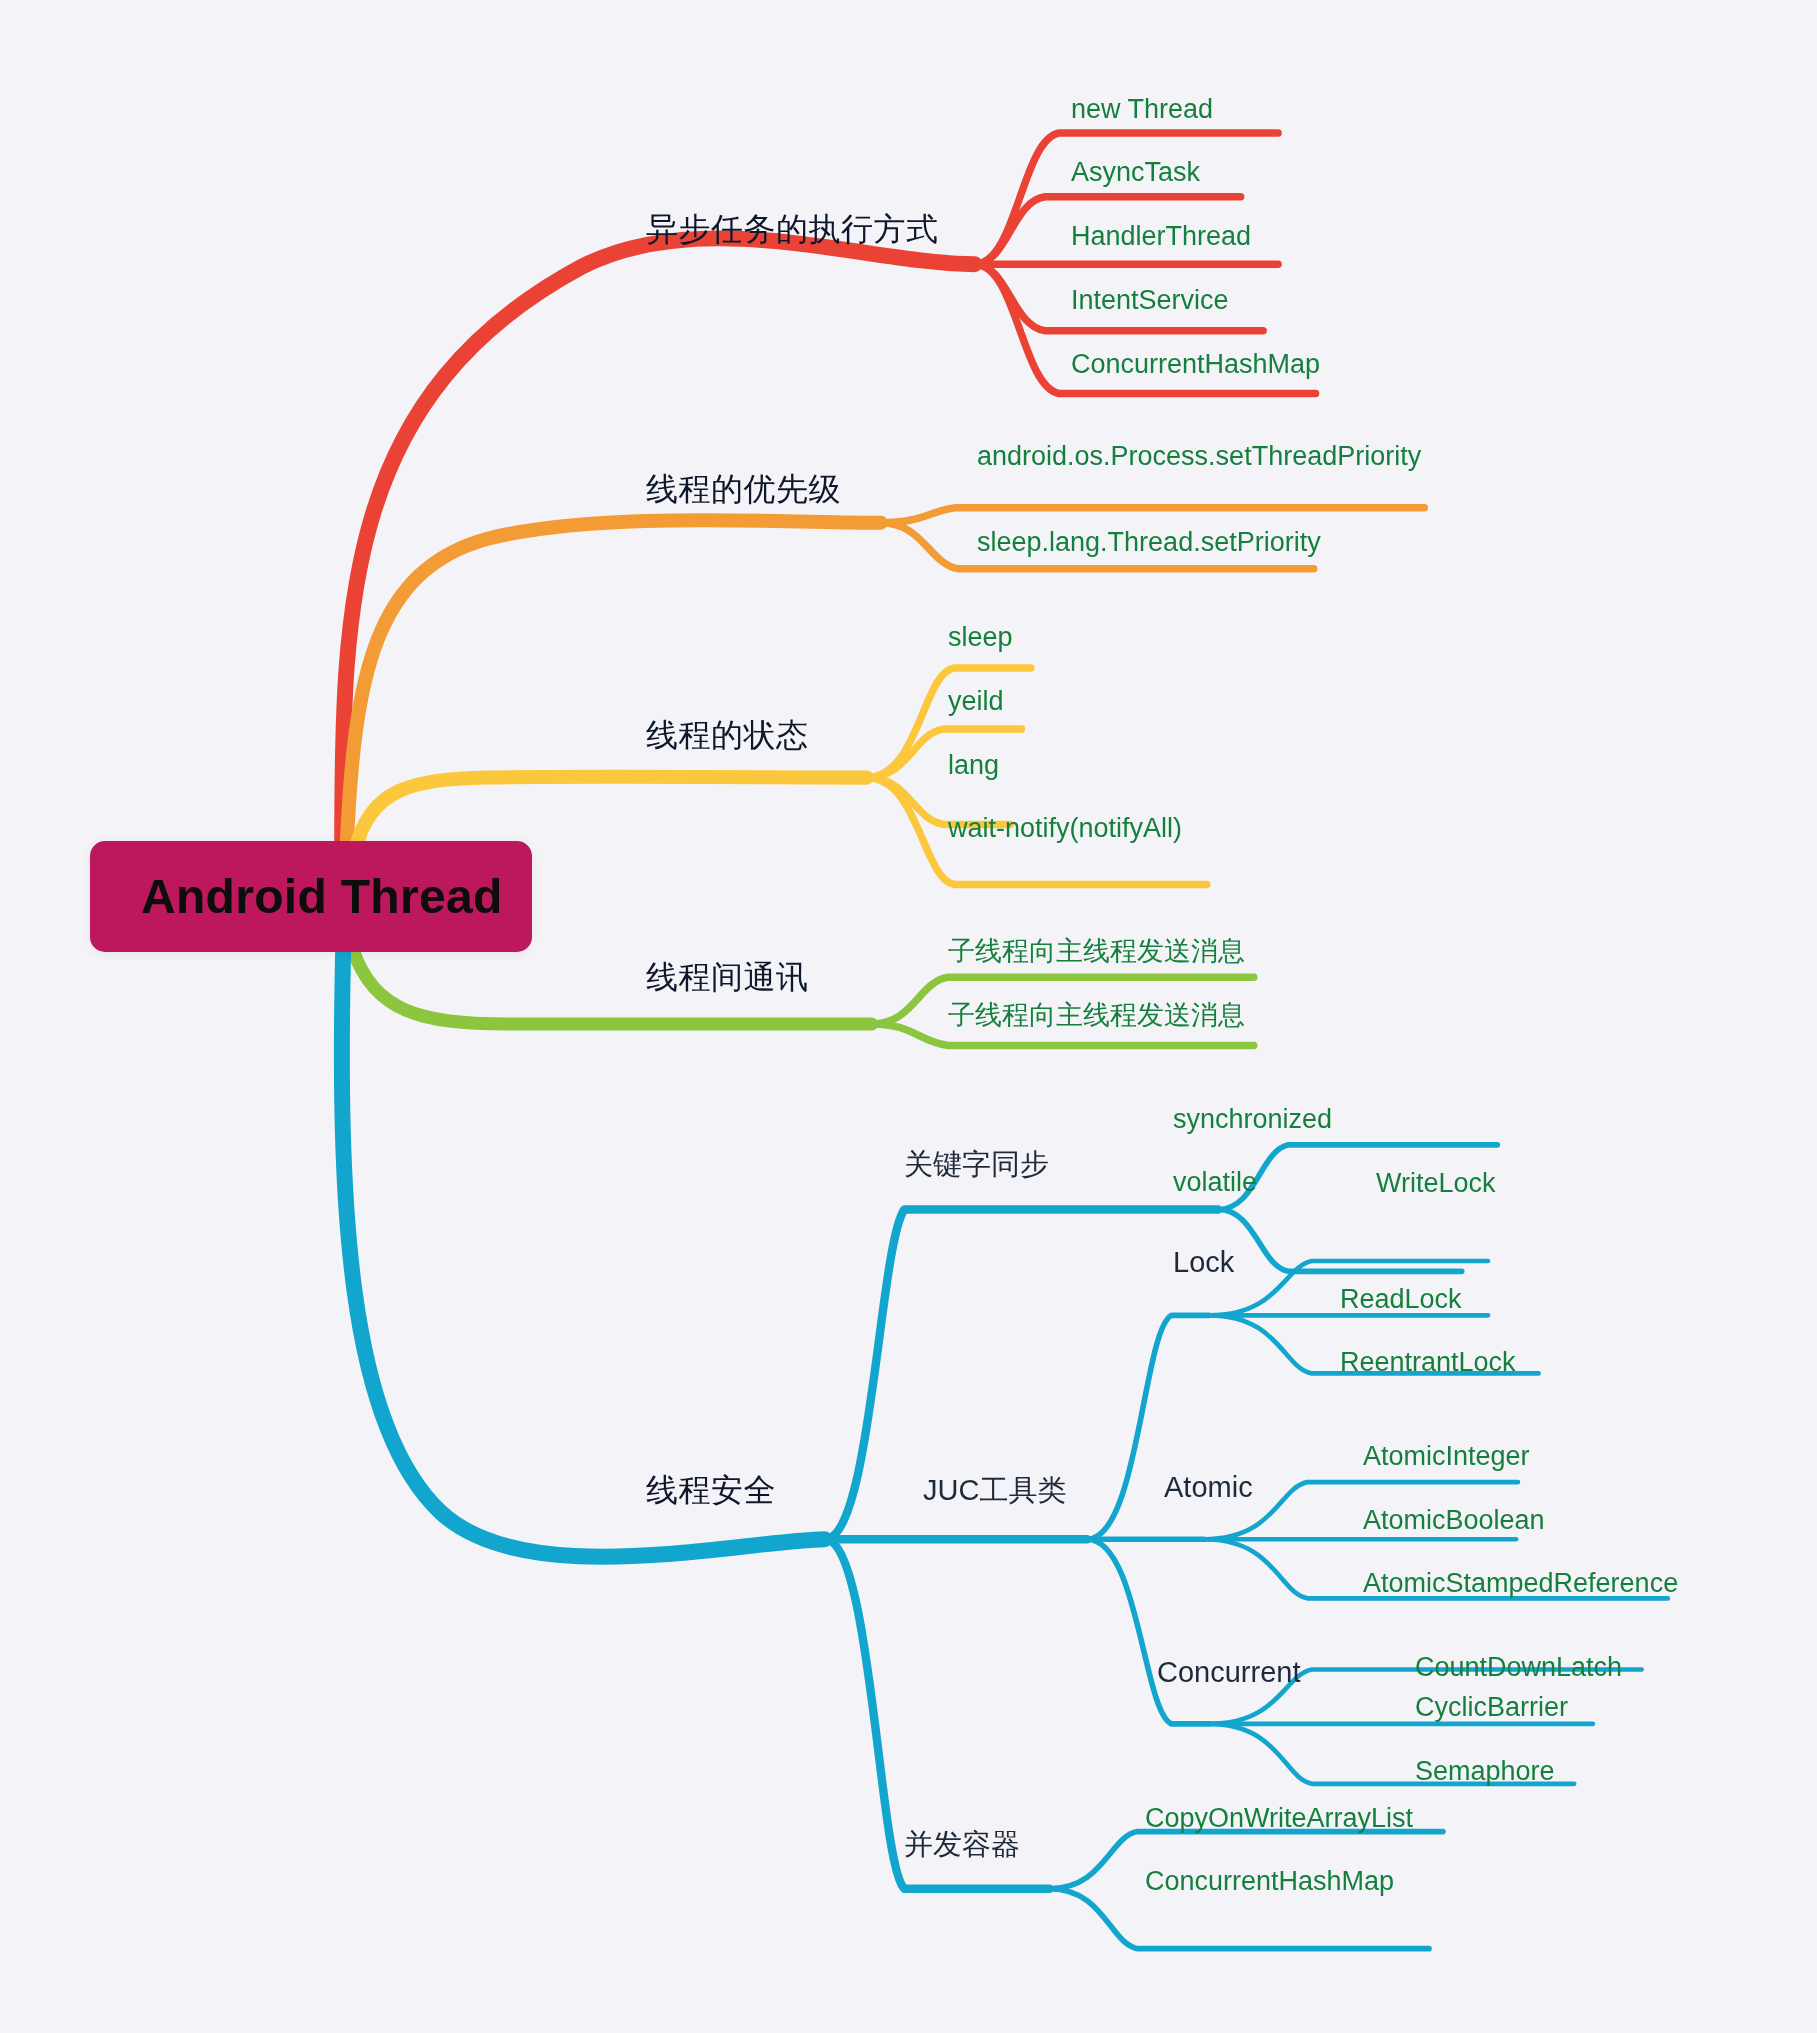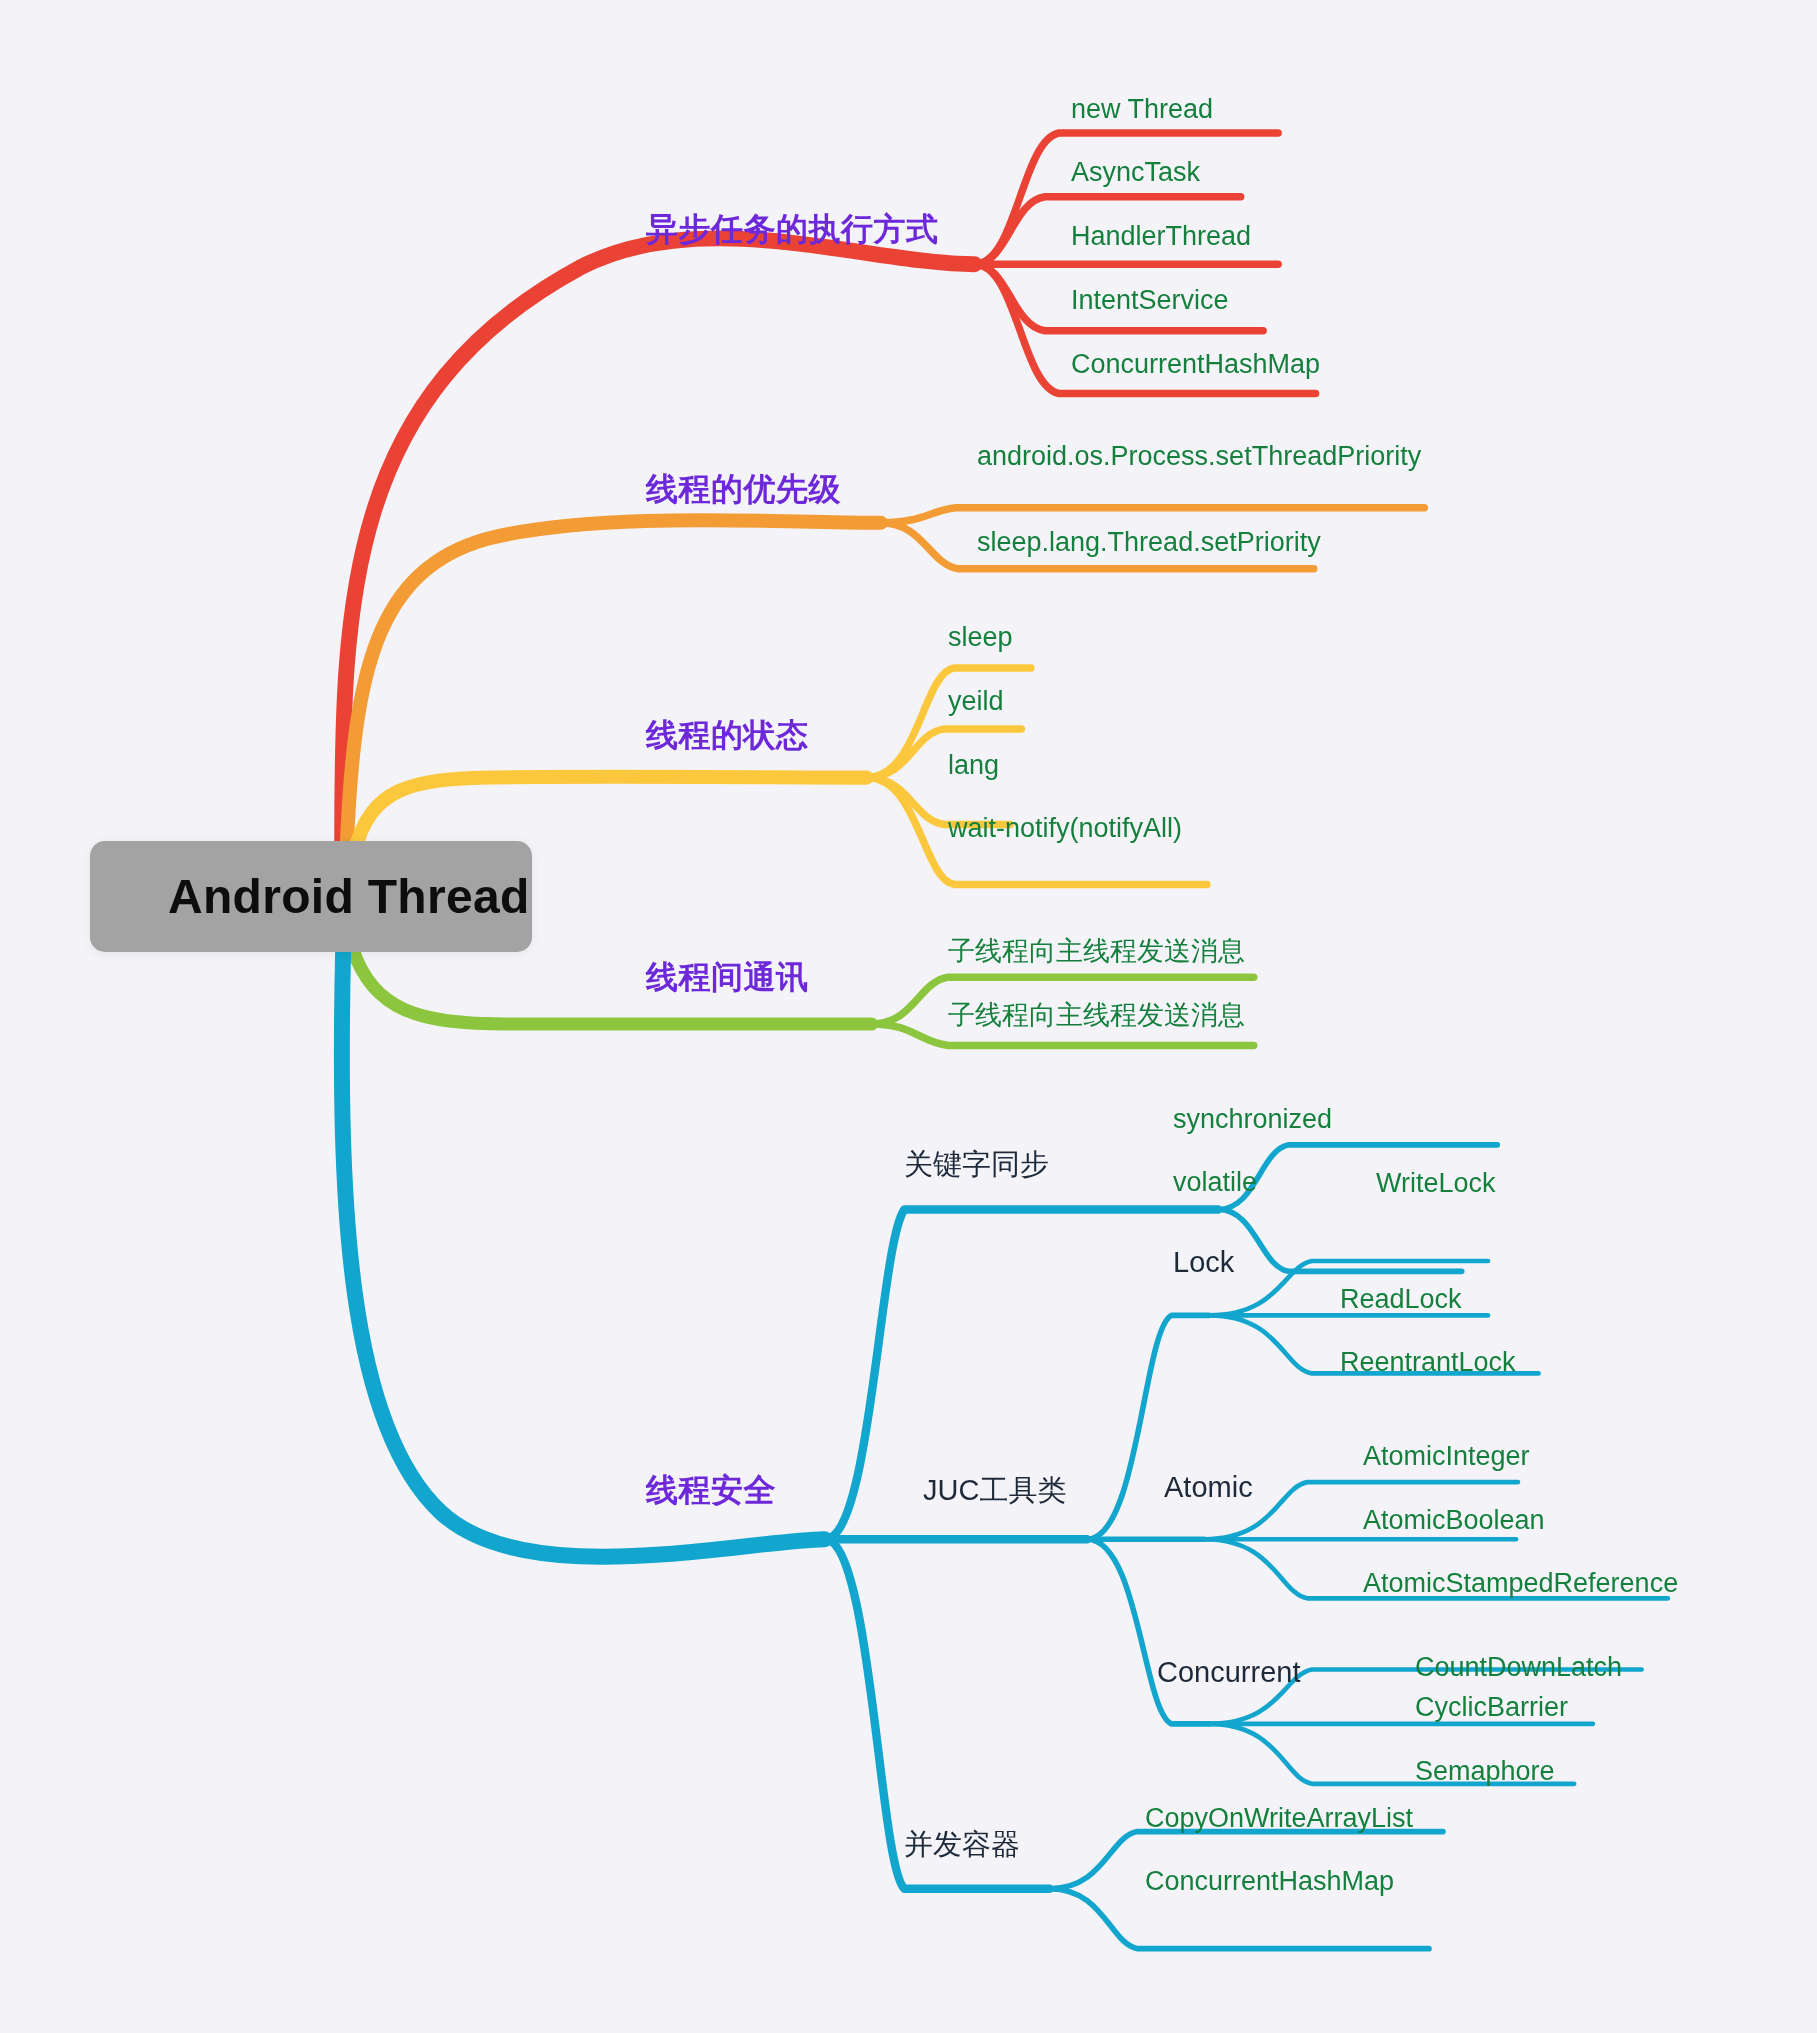--- a/index.html
+++ b/index.html
@@ -13,33 +13,33 @@
   #stage{position:absolute;left:0;top:0;width:1818px;height:2033px;}
   svg#wires{position:absolute;left:0;top:0;width:1818px;height:2033px;}
   svg#wires path{fill:none;stroke-linecap:round;stroke-linejoin:round;}
 
   .node{position:absolute;white-space:nowrap;color:#1d2b3a;}
 
   
   #root-node{
     left:90px;top:841px;
     width:442px;height:111px;
-    background:#a3a3a3;
+    background:#be185d;
     border-radius:15px;
     box-shadow:0 1.9px 9.4px rgba(30,40,60,.07);
     display:flex;align-items:center;
     box-sizing:border-box;
-    padding-left:78px;
+    padding-left:51px;
   }
   #root-node .root-label{
     font-size:48px;font-weight:700;color:#0d0d0d;letter-spacing:0.3px;
   }
 
   
-  .lvl1{font-size:32px;font-weight:700;color:#6d28d9;letter-spacing:0.5px;}
+  .lvl1{font-size:32px;font-weight:400;color:#0f172a;letter-spacing:0.5px;}
   
   .lvl2{font-size:29px;font-weight:400;color:#1e2a3a;}
   
   .lvl3{font-size:27px;font-weight:400;color:#15803d;}
 </style>
 </head>
 <body>
 
 <div id="stage">
 

